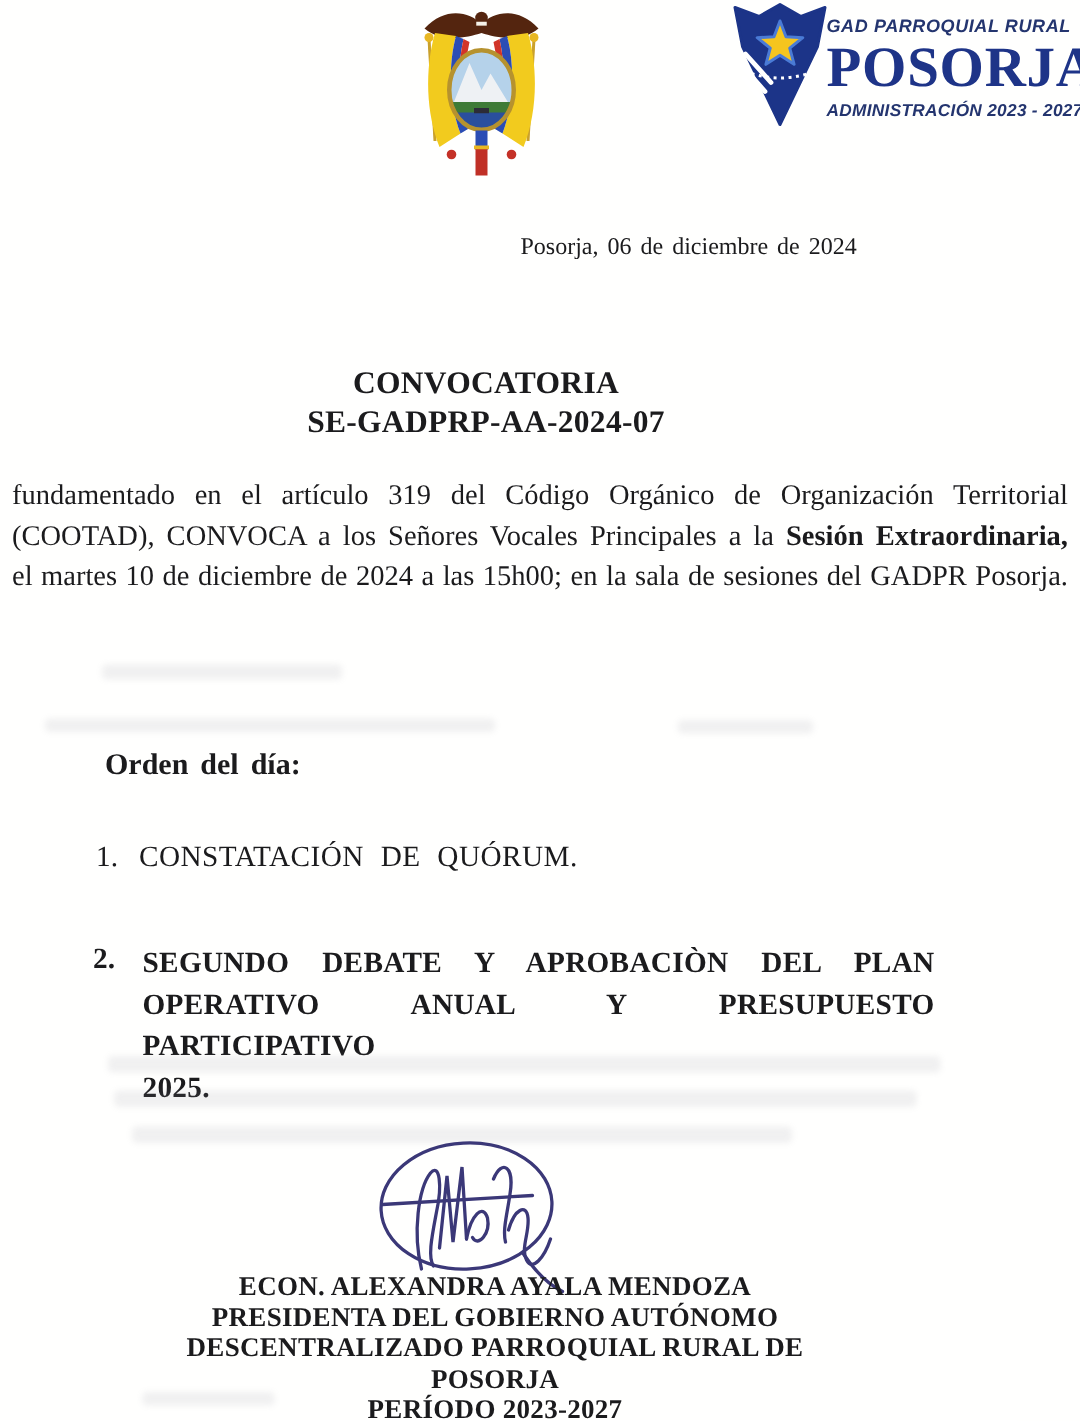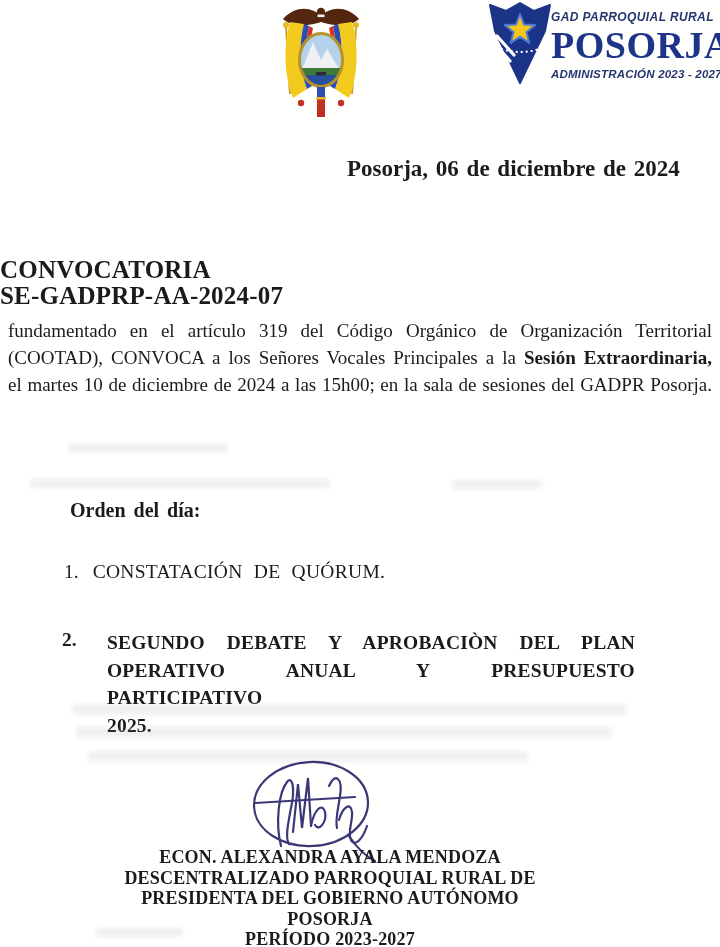--- a/index.html
+++ b/index.html
@@ -11,35 +11,35 @@
   .logo{position:absolute;left:487px;top:0;width:233px;height:98px;}
   .shield{position:absolute;left:0;top:0;width:66px;height:86px;}
   .logo-text{position:absolute;left:64px;top:10px;width:170px;
              color:#24356f;font-family:"Liberation Sans",sans-serif;}
   .logo-org{font-size:12px;font-weight:bold;font-style:italic;letter-spacing:.4px;white-space:nowrap;}
   .logo-name{font-size:38px;font-weight:bold;color:#1e3488;font-family:"Liberation Serif",serif;
              line-height:1;letter-spacing:.5px;margin-top:2px;white-space:nowrap;}
   .logo-admin{font-size:11.5px;font-weight:bold;font-style:italic;letter-spacing:.2px;white-space:nowrap;margin-top:4px;}
 
   
-  .date{position:absolute;left:347px;top:156px;width:322px;text-align:right;
-        font-size:23px;font-weight:bold;word-spacing:2px;white-space:nowrap;}
-  .title{position:absolute;left:0;top:257px;width:648px;
-         font-size:25px;font-weight:bold;line-height:26px;letter-spacing:.2px;}
+  .date{position:absolute;left:347px;top:156px;width:322px;text-align:left;
+        font-size:16px;font-weight:normal;word-spacing:2px;white-space:nowrap;}
+  .title{position:absolute;left:0;top:242px;width:648px;text-align:center;
+         font-size:21px;font-weight:bold;line-height:26px;letter-spacing:.2px;}
   .intro{position:absolute;left:8px;top:317px;width:704px;font-size:19px;line-height:27px;}
   .lj{text-align:justify;text-align-last:justify;}
   .lc{text-align:center;}
   .b{font-weight:bold;}
   .orden{position:absolute;left:70px;top:499px;font-size:20px;font-weight:bold;word-spacing:3px;}
   .item1{position:absolute;left:64px;top:561px;font-size:19.5px;font-weight:normal;}
   .item1 .num{margin-right:14px;}
   .item1 .itxt{word-spacing:6px;letter-spacing:.3px;}
   .item2{position:absolute;left:62px;top:629px;font-size:19.5px;font-weight:bold;}
   .item2 .num{position:absolute;left:0;top:0;}
-  .itxt2{margin-left:45px;width:528px;line-height:27.5px;word-spacing:4px;letter-spacing:.2px;}
+  .itxt2{margin-left:33px;width:528px;line-height:27.5px;word-spacing:4px;letter-spacing:.2px;}
 
   
   .sig{position:absolute;left:247px;top:754px;width:134px;height:110px;}
   .sigblock{position:absolute;left:60px;top:847px;width:540px;text-align:center;
             font-weight:bold;font-size:18px;line-height:20.5px;letter-spacing:.2px;}
 
   
   .art{position:absolute;background:#90909a;opacity:.13;filter:blur(2px);border-radius:3px;}
   .a1{left:68px;top:443px;width:160px;height:10px;}
   .a2{left:30px;top:479px;width:300px;height:9px;}
@@ -152,19 +152,19 @@
     <path d="M34,92 C28,68 32,38 40,28 C46,21 48,36 44,54 C41,70 38,84 42,90"></path>
     <path d="M46,78 L51,30 L55,74 L61,24 L64,72"></path>
     <path d="M64,72 C67,56 75,48 78,58 C80,68 72,78 68,71"></path>
     <path d="M82,32 C88,18 96,24 93,42 C91,56 88,66 90,74"></path>
     <path d="M92,66 C96,52 104,48 105,58 C106,68 100,78 104,86 C108,94 116,84 120,72"></path>
     <path d="M102,82 C110,94 118,102 128,107"></path>
   </svg>
 
   <div class="sigblock">
     <div>ECON. ALEXANDRA AYALA MENDOZA</div>
+    <div>PRESIDENTA DEL GOBIERNO AUTÓNOMO</div>
     <div>DESCENTRALIZADO PARROQUIAL RURAL DE</div>
-    <div>PRESIDENTA DEL GOBIERNO AUTÓNOMO</div>
     <div>POSORJA</div>
     <div>PERÍODO 2023-2027</div>
   </div>
 
 </div>
 
 </body></html>

